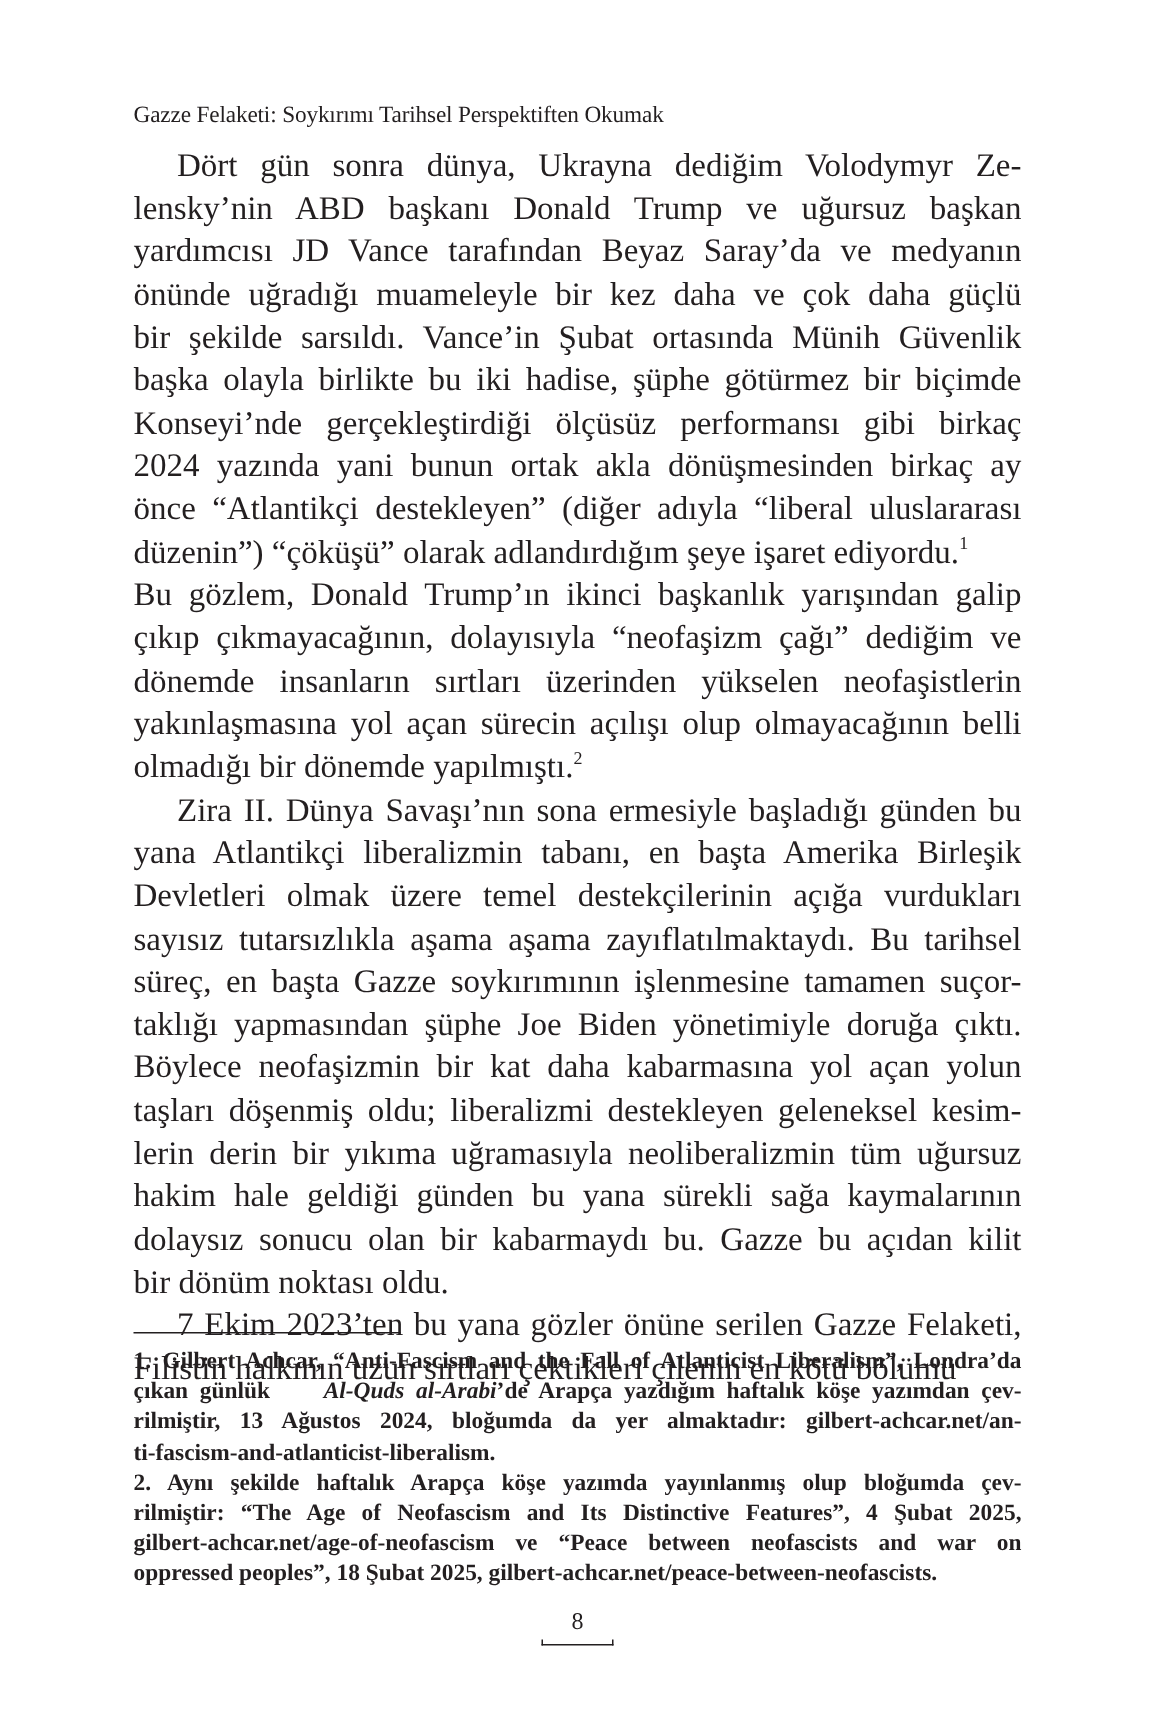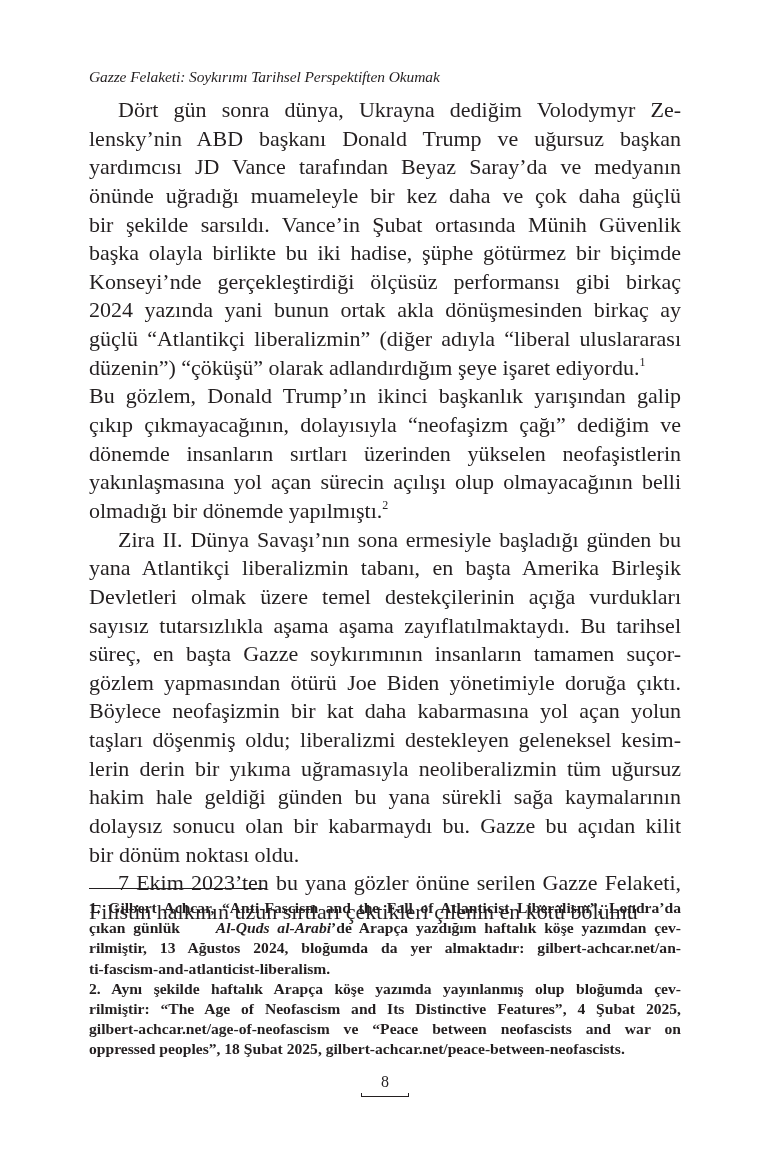--- a/index.html
+++ b/index.html
@@ -17,21 +17,20 @@
     }
     .page {
       position: absolute;
       left: 0; top: 0;
       width: 768px; height: 1152px;
     }
     .running-head {
       position: absolute;
       left: 89px;
       top: 68px;
-      font-style: italic;
       font-size: 15.5px;
       letter-spacing: -0.1px;
       color: #231f20;
     }
     .body-text {
       position: absolute;
       left: 89px;
       top: 96px;
       width: 592px;
     }
@@ -109,35 +108,35 @@
   <div class="body-text" id="body-text">
       <div>
         <div class="jline indent"><span>Dört gün sonra dünya, Ukrayna dediğim Volodymyr Ze-</span></div>
         <div class="jline"><span>lensky’nin ABD başkanı Donald Trump ve uğursuz başkan</span></div>
         <div class="jline"><span>yardımcısı JD Vance tarafından Beyaz Saray’da ve medyanın</span></div>
         <div class="jline"><span>önünde uğradığı muameleyle bir kez daha ve çok daha güçlü</span></div>
         <div class="jline"><span>bir şekilde sarsıldı. Vance’in Şubat ortasında Münih Güvenlik</span></div>
         <div class="jline"><span>başka olayla birlikte bu iki hadise, şüphe götürmez bir biçimde</span></div>
         <div class="jline"><span>Konseyi’nde gerçekleştirdiği ölçüsüz performansı gibi birkaç</span></div>
         <div class="jline"><span>2024 yazında yani bunun ortak akla dönüşmesinden birkaç ay</span></div>
-        <div class="jline"><span>güçlü “Atlantikçi liberalizmin” (diğer adıyla “liberal uluslararası</span></div>
+        <div class="jline"><span>önce “Atlantikçi destekleyen” (diğer adıyla “liberal uluslararası</span></div>
         <div class="jline last"><span>düzenin”) “çöküşü” olarak adlandırdığım şeye işaret ediyordu.</span><sup class="fnref">1</sup></div>
         <div class="jline"><span>Bu gözlem, Donald Trump’ın ikinci başkanlık yarışından galip</span></div>
         <div class="jline"><span>çıkıp çıkmayacağının, dolayısıyla “neofaşizm çağı” dediğim ve</span></div>
         <div class="jline"><span>dönemde insanların sırtları üzerinden yükselen neofaşistlerin</span></div>
         <div class="jline"><span>yakınlaşmasına yol açan sürecin açılışı olup olmayacağının belli</span></div>
         <div class="jline last"><span>olmadığı bir dönemde yapılmıştı.</span><sup class="fnref">2</sup></div>
       </div>
       <div>
         <div class="jline indent"><span>Zira II. Dünya Savaşı’nın sona ermesiyle başladığı günden bu</span></div>
         <div class="jline"><span>yana Atlantikçi liberalizmin tabanı, en başta Amerika Birleşik</span></div>
         <div class="jline"><span>Devletleri olmak üzere temel destekçilerinin açığa vurdukları</span></div>
         <div class="jline"><span>sayısız tutarsızlıkla aşama aşama zayıflatılmaktaydı. Bu tarihsel</span></div>
-        <div class="jline"><span>süreç, en başta Gazze soykırımının insanların tamamen suçor-</span></div>
-        <div class="jline"><span>gözlem yapmasından ötürü Joe Biden yönetimiyle doruğa çıktı.</span></div>
+        <div class="jline"><span>süreç, en başta Gazze soykırımının işlenmesine tamamen suçor-</span></div>
+        <div class="jline"><span>taklığı yapmasından şüphe Joe Biden yönetimiyle doruğa çıktı.</span></div>
         <div class="jline"><span>Böylece neofaşizmin bir kat daha kabarmasına yol açan yolun</span></div>
         <div class="jline"><span>taşları döşenmiş oldu; liberalizmi destekleyen geleneksel kesim-</span></div>
         <div class="jline"><span>lerin derin bir yıkıma uğramasıyla neoliberalizmin tüm uğursuz</span></div>
         <div class="jline"><span>hakim hale geldiği günden bu yana sürekli sağa kaymalarının</span></div>
         <div class="jline"><span>dolaysız sonucu olan bir kabarmaydı bu. Gazze bu açıdan kilit</span></div>
         <div class="jline last"><span>bir dönüm noktası oldu.</span></div>
       </div>
       <div>
         <div class="jline indent"><span>7 Ekim 2023’ten bu yana gözler önüne serilen Gazze Felaketi,</span></div>
         <div class="jline last"><span>Filistin halkının uzun sırtları çektikleri çilenin en kötü bölümü</span></div>

